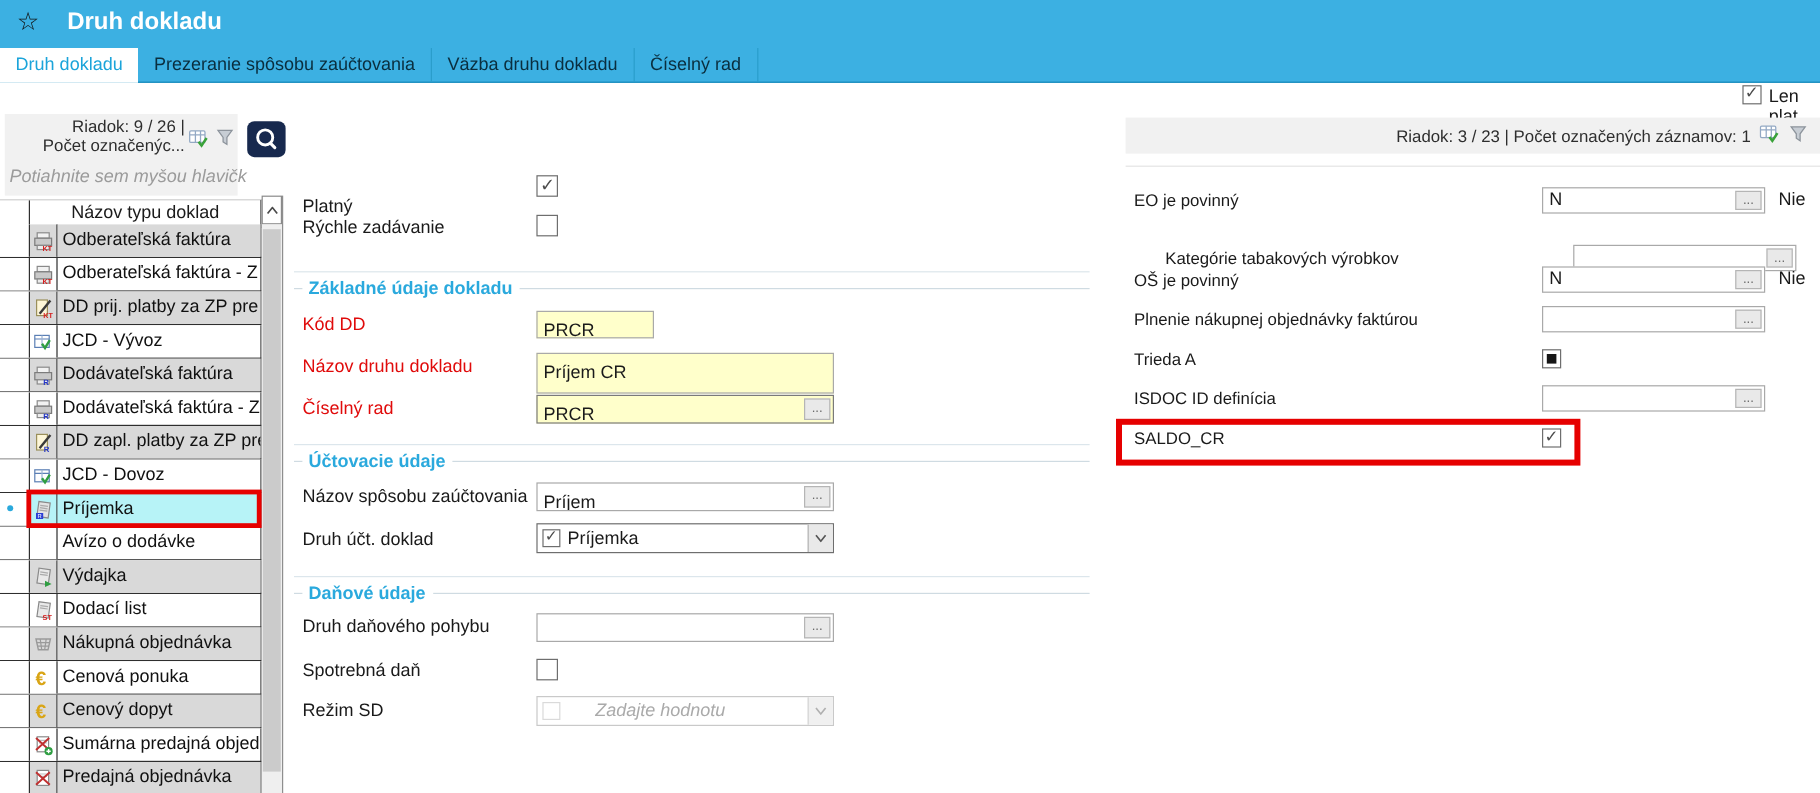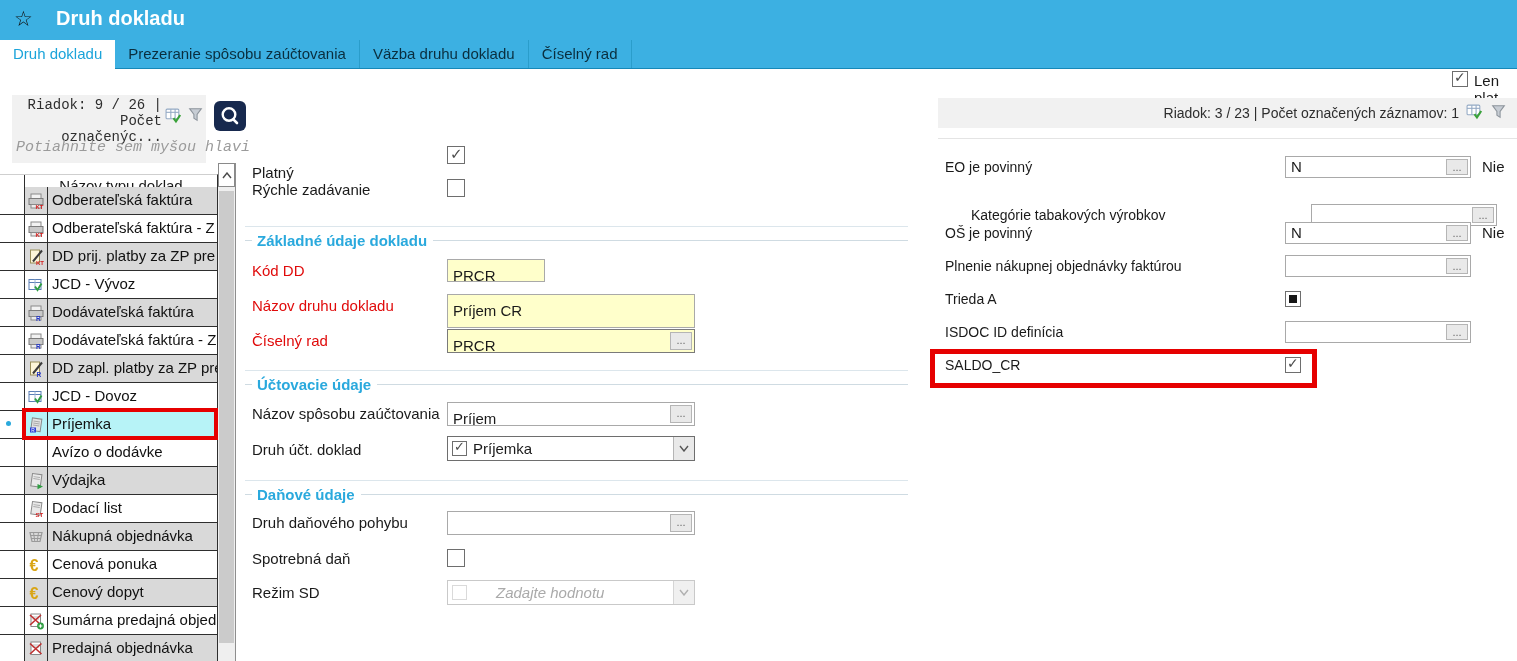--- a/index.html
+++ b/index.html
@@ -18,28 +18,28 @@
   .tab.active{background:#fff;color:#1ba4da;border-right:none;height:29px;position:relative;z-index:2;}
 
   
   .cb{position:absolute;width:16px;height:16px;background:#fff;border:1px solid #6e6e6e;box-sizing:border-box;}
   .cb.big{width:18px;height:18px;}
   .cb.checked::after{content:"\2713";position:absolute;left:1px;top:-3px;font-size:14px;color:#4c4c4c;}
   .cb.big.checked::after{font-size:15px;left:2px;top:-2px;}
   .cb.filled::after{content:"";position:absolute;left:3px;top:3px;width:8px;height:8px;background:#161616;}
 
   
-  #lp-header{left:12px;top:95px;width:194px;height:68px;background:#f1f1f1;font-family:Liberation Mono, monospace;}
+  #lp-header{left:4px;top:95px;width:194px;height:68px;background:#f1f1f1;}
   #lp-status{position:absolute;left:0;top:2px;width:150px;text-align:right;font-size:14px;line-height:16px;color:#2e2e2e;}
   #lp-grid-icon{position:absolute;left:153px;top:12px;}
   #lp-filter-icon{position:absolute;left:175px;top:11px;}
   #lp-search-btn{position:absolute;left:202px;top:6px;width:32px;height:30px;background:#17294e;border-radius:6px;display:flex;align-items:center;justify-content:center;}
   #lp-draghint{position:absolute;left:4px;top:44px;width:234px;font-size:15px;font-style:italic;color:#9b9b9b;white-space:nowrap;overflow:hidden;}
 
-  #lp-colheader{left:0;top:174px;width:218px;height:24px;background:#fff;border-top:1px solid #cfcfcf;border-bottom:1px solid #2e2e2e;border-right:1px solid #2e2e2e;box-sizing:border-box;display:flex;}
+  #lp-colheader{left:0;top:166px;width:218px;height:24px;background:#fff;border-top:1px solid #cfcfcf;border-bottom:1px solid #2e2e2e;border-right:1px solid #2e2e2e;box-sizing:border-box;display:flex;}
   #lp-colheader .sel{width:24px;border-right:1px solid #2e2e2e;}
   #lp-colheader .txt{flex:1;text-align:center;font-size:15px;line-height:21px;color:#1a1a1a;white-space:nowrap;overflow:hidden;}
 
   #doc-list{left:0;top:187px;width:218px;}
   .lrow{display:flex;height:28px;border-bottom:1px solid #2e2e2e;border-right:1px solid #2e2e2e;box-sizing:border-box;background:#fff;}
   .lrow .sel{width:24px;border-right:1px solid #2e2e2e;background:#fff;}
   .lrow .ico{width:22px;border-right:1px solid #2e2e2e;display:flex;align-items:center;justify-content:center;background:#fff;}
   .lrow .txt{flex:1;padding-left:4px;font-size:15px;line-height:26px;white-space:nowrap;overflow:hidden;color:#111;}
   .lrow.gray .ico,.lrow.gray .txt{background:#d9d9d9;}
   .lrow.selected .ico,.lrow.selected .txt{background:#b7f3f7;}

